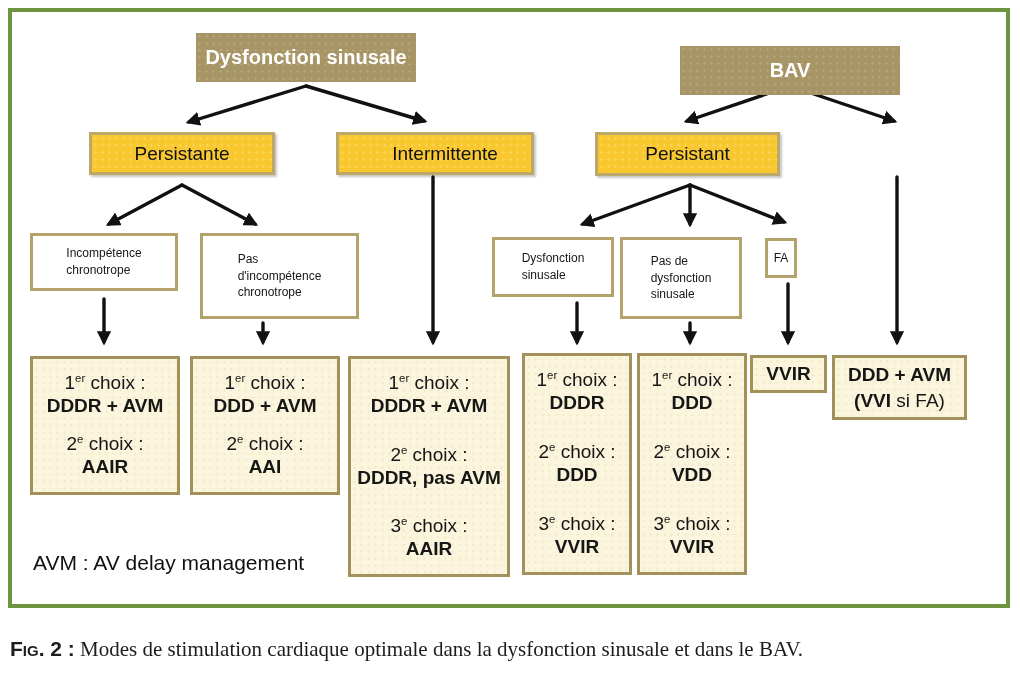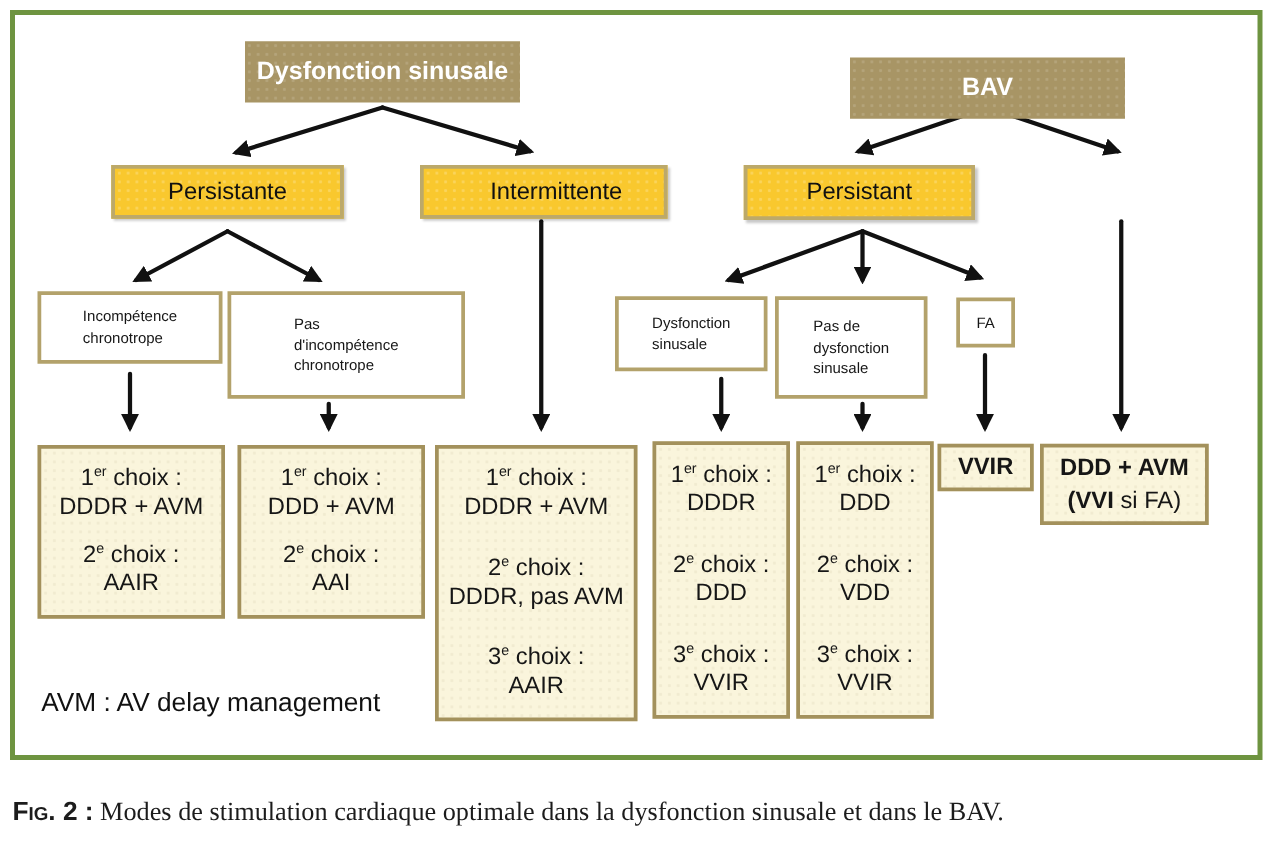--- a/index.html
+++ b/index.html
@@ -39,21 +39,21 @@
   }
   .outcome-simple {
     background:#faf5dc; border:3px solid #a3915c; font-weight:bold; font-size:19px;
     line-height:1.35;
     background-image:radial-gradient(circle, rgba(120,100,50,0.07) 1px, transparent 1.4px);
     background-size:7px 7px;
   }
   .choice { line-height:1.2; }
   .choice-label { font-size:19px; font-weight:normal; }
   .choice-label sup { font-size:0.6em;margin-top:12px; }
-  .choice-mode { font-size:19px; font-weight:normal; }
+  .choice-mode { font-size:19px; font-weight:bold; }
   .note { position:absolute; left:33px; top:551px; font-size:21px; color:#111111; }
   .caption {
     position:absolute; left:10px; top:637px; width:1000px;
     font-family:"Liberation Serif", serif; font-size:21px; color:#1c1c1c;
   }
   .caption .fig-label { font-weight:bold; font-variant:small-caps; font-family:"Liberation Sans", sans-serif; }
   svg.arrows { position:absolute; left:0; top:0; width:1020px; height:680px; pointer-events:none; }
 </style>
 </head>
 <body>
@@ -89,29 +89,29 @@
 
   <div class="node root" style="left:196px; top:33px; width:220px; height:49px;">Dysfonction sinusale</div>
   <div class="node root" style="left:680px; top:46px; width:220px; height:49px;">BAV</div>
 
   <div class="node branch" style="left:89px; top:132px; width:186px; height:43px;">Persistante</div>
   <div class="node branch" style="left:336px; top:132px; width:198px; height:43px;padding-left:20px;">Intermittente</div>
   <div class="node branch" style="left:595px; top:132px; width:185px; height:44px;">Persistant</div>
 
   <div class="node cond" style="left:30px; top:233px; width:148px; height:58px;">Incompétence
 chronotrope</div>
-  <div class="node cond" style="left:182px; top:233px; width:190px; height:86px;">Pas
+  <div class="node cond" style="left:200px; top:233px; width:159px; height:86px;">Pas
 d'incompétence
 chronotrope</div>
   <div class="node cond" style="left:492px; top:237px; width:122px; height:60px;">Dysfonction
 sinusale</div>
   <div class="node cond" style="left:620px; top:237px; width:122px; height:82px;">Pas de
 dysfonction
 sinusale</div>
-  <div class="node cond" style="left:765px; top:238px; width:47px; height:40px;">FA</div>
+  <div class="node cond" style="left:765px; top:238px; width:32px; height:40px;">FA</div>
 
   <div class="node outcome" style="left:30px;  top:356px; width:150px; height:139px;">
       <div class="choice">
         <div class="choice-label">1<sup>er</sup>&nbsp;choix :</div>
         <div class="choice-mode">DDDR + AVM</div>
       </div>
       <div class="choice">
         <div class="choice-label">2<sup>e</sup>&nbsp;choix :</div>
         <div class="choice-mode">AAIR</div>
       </div>

